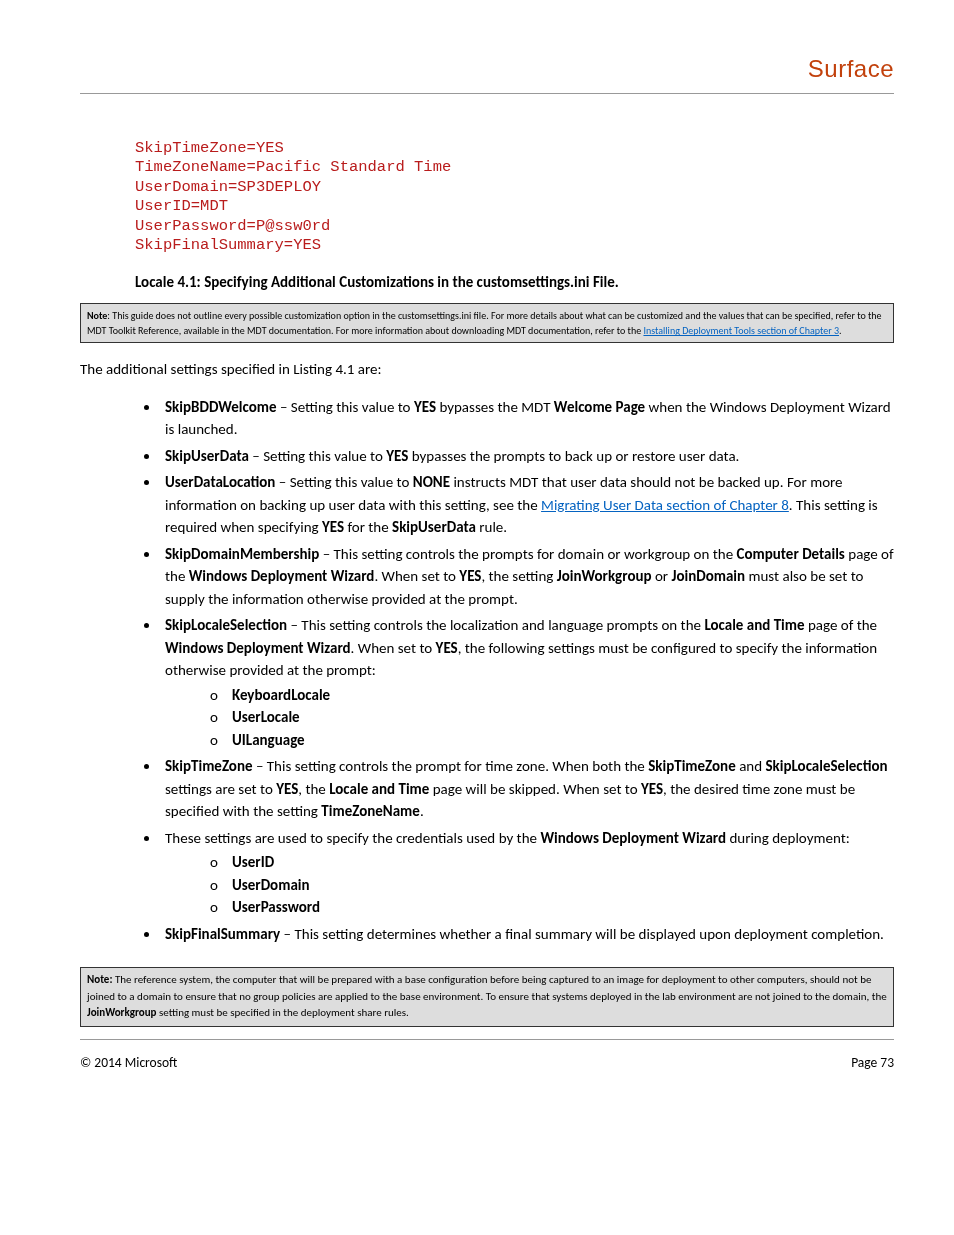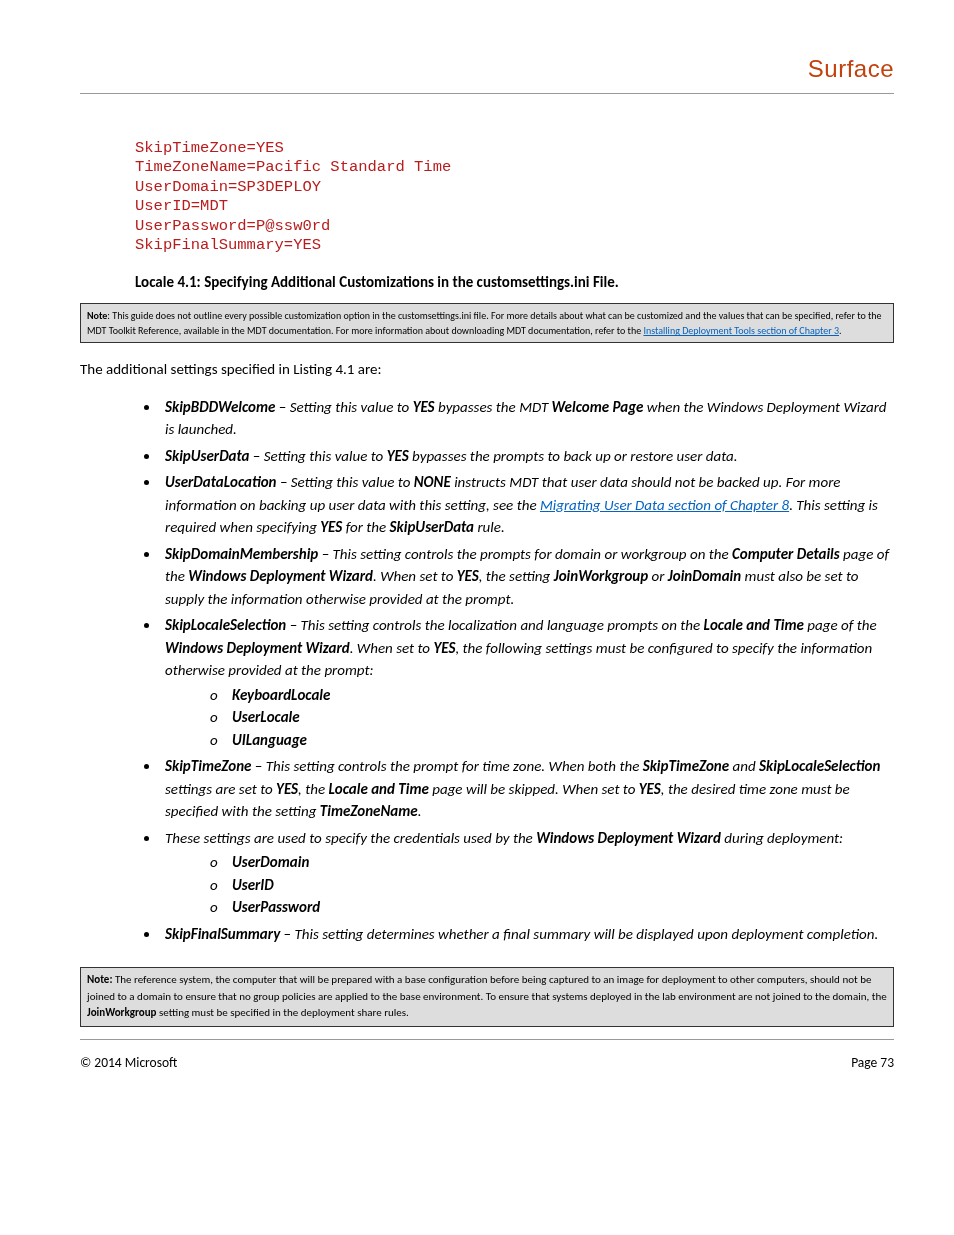--- a/index.html
+++ b/index.html
@@ -50,21 +50,21 @@
       line-height: 1.5;
       font-size: 10px;
     }
     .note-box a { color: #0563c1; text-decoration: underline; }
     .intro-line { margin-bottom: 15px; line-height: 1.5; }
     ul.bullets {
       list-style: disc;
       margin-left: 80px;
       line-height: 1.5;
     }
-    ul.bullets > li { margin-bottom: 4px; padding-left: 5px; font-style: italic; }
+    ul.bullets > li { margin-bottom: 4px; padding-left: 5px; }
     ul.sub {
       list-style: none;
       margin-left: 45px;
       margin-top: 2px;
     }
     ul.sub > li::before {
       content: "o";
       display: inline-block;
       width: 22px;
     }
@@ -130,22 +130,22 @@
         <li><span class="bold">UserLocale</span></li>
         <li><span class="bold">UILanguage</span></li>
       </ul>
     </li>
     <li>
       <span class="bold">SkipTimeZone</span><span> – This setting controls the prompt for time zone. When both the </span><span class="bold">SkipTimeZone</span><span> and </span><span class="bold">SkipLocaleSelection</span><span> settings are set to </span><span class="bold">YES</span><span>, the </span><span class="bold">Locale and Time</span><span> page will be skipped. When set to </span><span class="bold">YES</span><span>, the desired time zone must be specified with the setting </span><span class="bold">TimeZoneName</span><span>.</span>
     </li>
     <li>
       <span>These settings are used to specify the credentials used by the </span><span class="bold">Windows Deployment Wizard</span><span> during deployment:</span>
       <ul class="sub">
+        <li><span class="bold">UserID</span></li>
         <li><span class="bold">UserDomain</span></li>
-        <li><span class="bold">UserID</span></li>
         <li><span class="bold">UserPassword</span></li>
       </ul>
     </li>
     <li>
       <span class="bold">SkipFinalSummary</span><span> – This setting determines whether a final summary will be displayed upon deployment completion.</span>
     </li>
   </ul>
 
   <div class="note-box2">
     <span class="bold">Note:</span><span> The reference system, the computer that will be prepared with a base configuration before being captured to an image for deployment to other computers, should not be joined to a domain to ensure that no group policies are applied to the base environment. To ensure that systems deployed in the lab environment are not joined to the domain, the </span><span class="bold">JoinWorkgroup</span><span> setting must be specified in the deployment share rules.</span>

